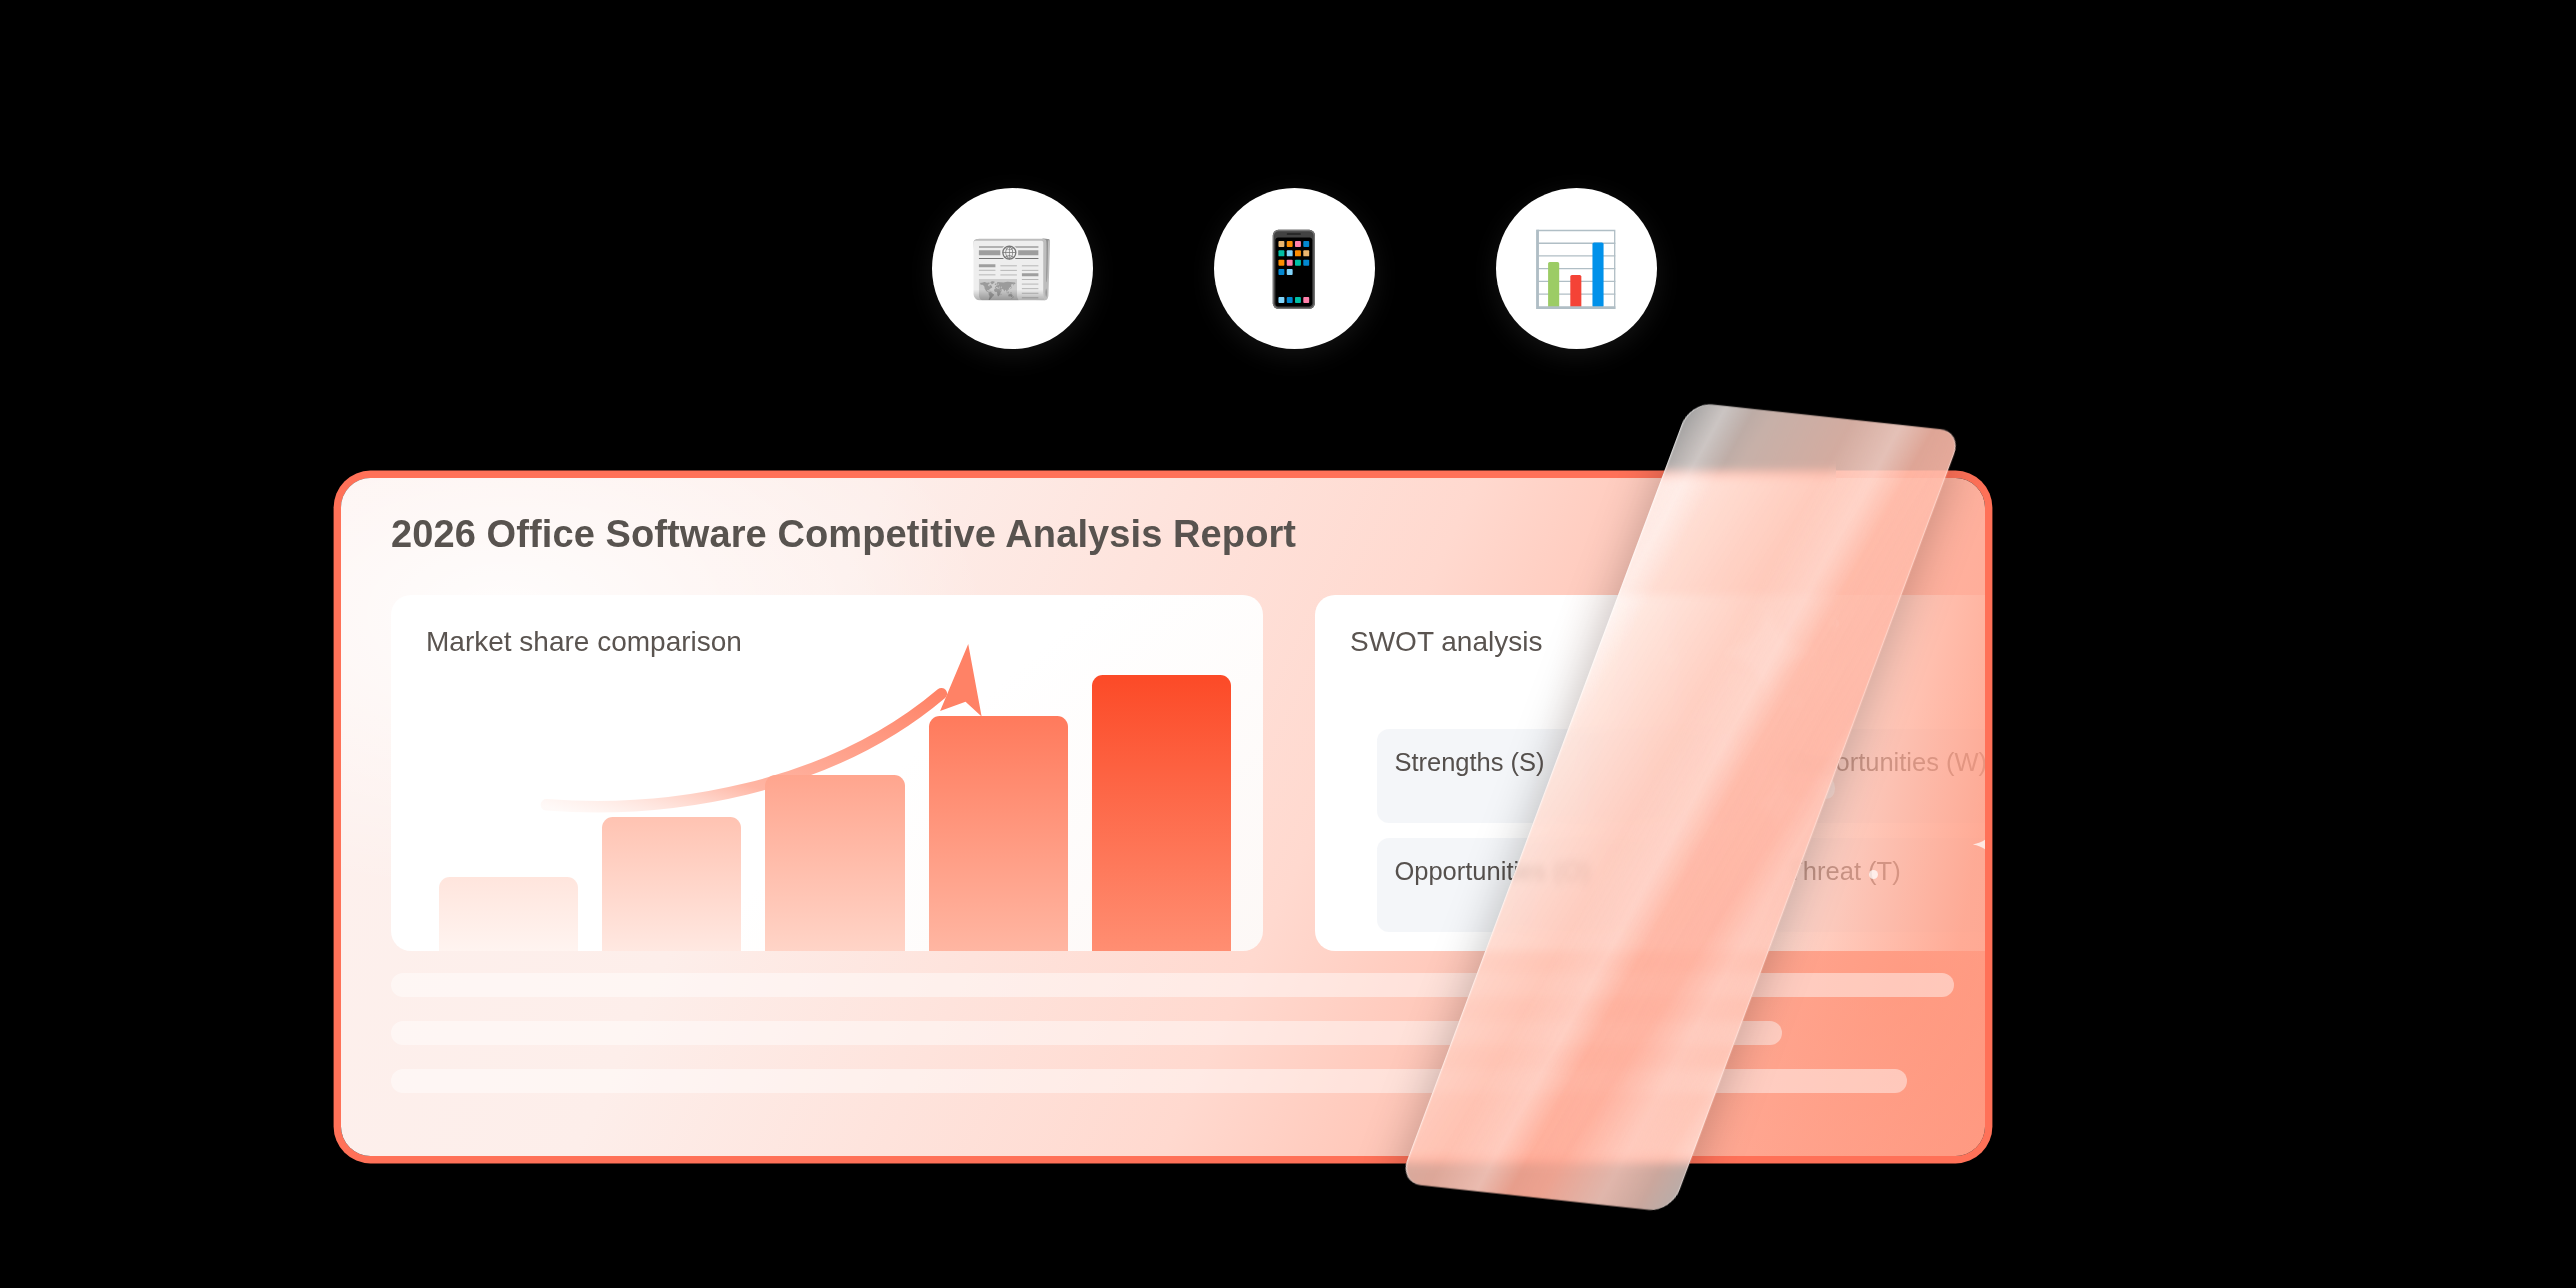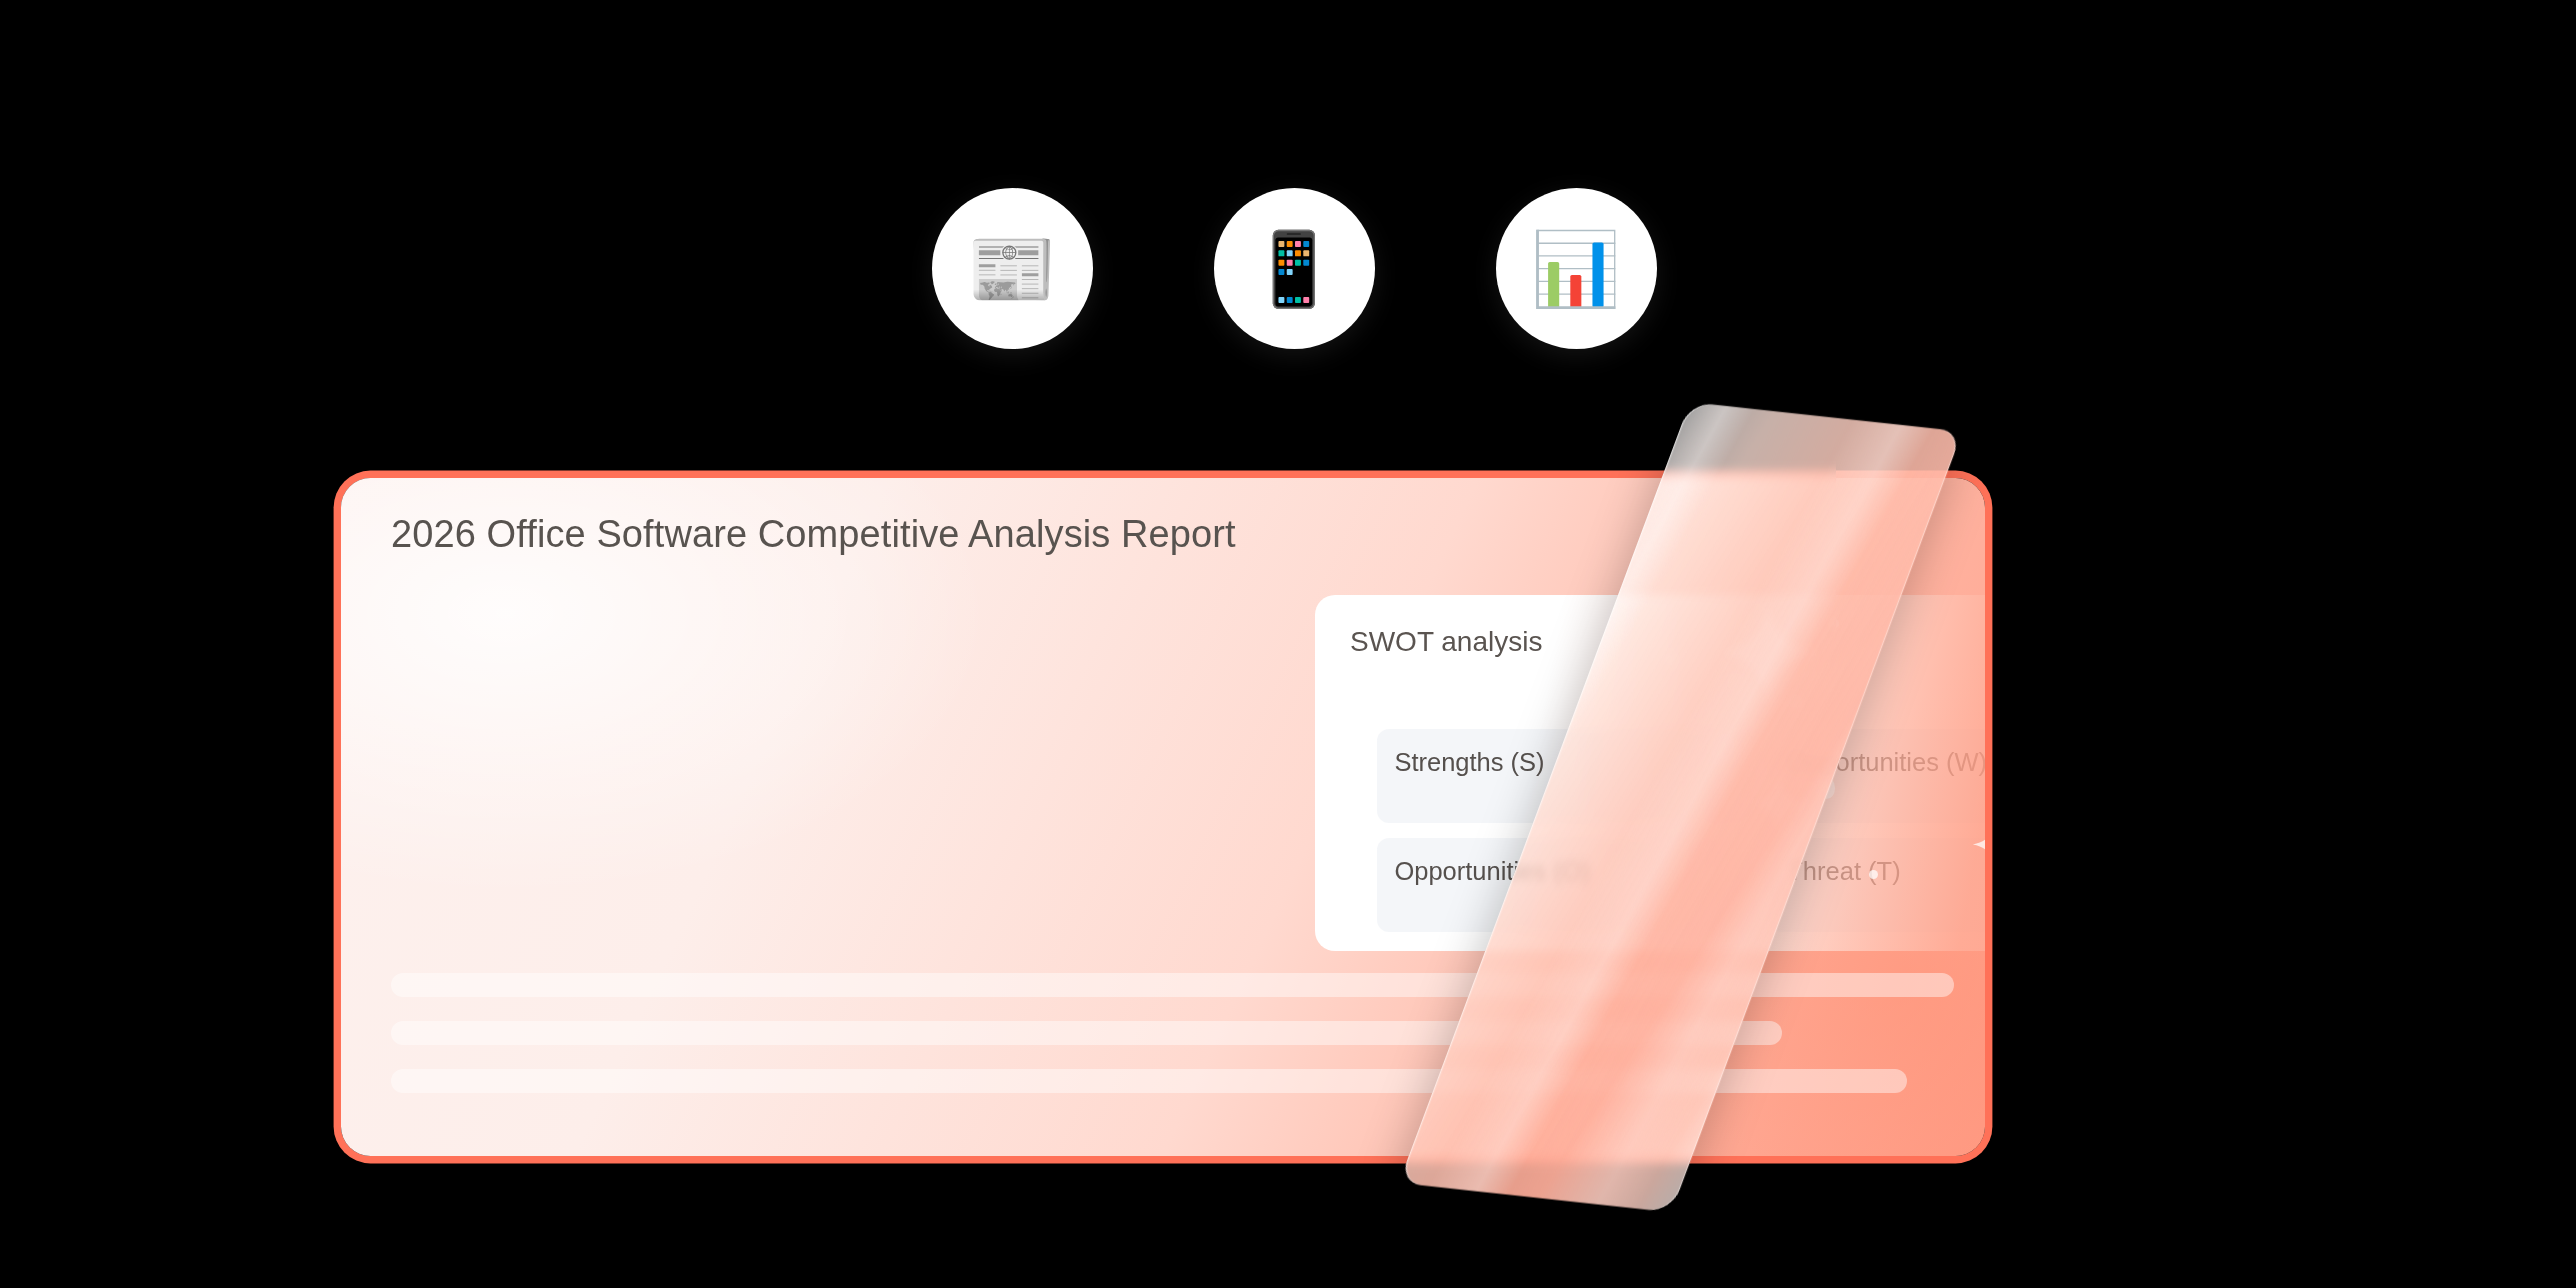--- a/index.html
+++ b/index.html
@@ -72,21 +72,21 @@
       radial-gradient(805px 470px at 10% 20%, rgba(255,255,255,0.85), rgba(255,255,255,0) 60%),
       radial-gradient(604px 604px at 95% 75%, rgba(255,140,110,0.45), rgba(255,255,255,0) 65%);
     pointer-events: none;
   }
 
   #card-title {
     position: absolute;
     left: 50px;
     top: 35px;
     font-size: 38px;
-    font-weight: 400;
+    font-weight: 700;
     color: #58534f;
     letter-spacing: 0.1px;
     white-space: nowrap;
   }
 
   
   .panel {
     position: absolute;
     top: 117px;
     height: 356px;
@@ -257,20 +257,43 @@
   <div class="icon-bubble">
     <span class="icon-glyph">📊</span>
   </div>
 </div>
 
 <div id="report-card">
   <div id="card-sheen"></div>
 
   <div id="card-title">2026 Office Software Competitive Analysis Report</div>
 
+  <div class="panel" id="panel-market">
+    <div class="panel-title">Market share comparison</div>
+
+    <svg id="growth-arrow" viewBox="0 0 800 330">
+      <defs>
+        <linearGradient id="arrowGrad" x1="0" y1="1" x2="1" y2="0">
+          <stop offset="0%" stop-color="#ffd9cd" stop-opacity="0.15"></stop>
+          <stop offset="35%" stop-color="#ffa893" stop-opacity="0.85"></stop>
+          <stop offset="100%" stop-color="#ff8266" stop-opacity="1"></stop>
+        </linearGradient>
+      </defs>
+      <path d="M10,258 C190,272 430,236 600,92" stroke="url(#arrowGrad)" stroke-width="17" fill="none" stroke-linecap="round"></path>
+      <path d="M640,18 L598,118 L636,104 L660,126 Z" fill="#ff8266"></path>
+    </svg>
+
+    <div id="bars">
+      <div class="bar" id="bar-0"></div>
+      <div class="bar" id="bar-1"></div>
+      <div class="bar" id="bar-2"></div>
+      <div class="bar" id="bar-3"></div>
+      <div class="bar" id="bar-4"></div>
+    </div>
+  </div>
 
   <div class="panel" id="panel-swot">
     <div class="panel-title">SWOT analysis</div>
 
     <div id="swot-grid">
       <div class="swot-cell">
         <span class="swot-label">Strengths (S)</span>
       </div>
       <div class="swot-cell">
         <span class="swot-label">Opportunities (W)</span>

